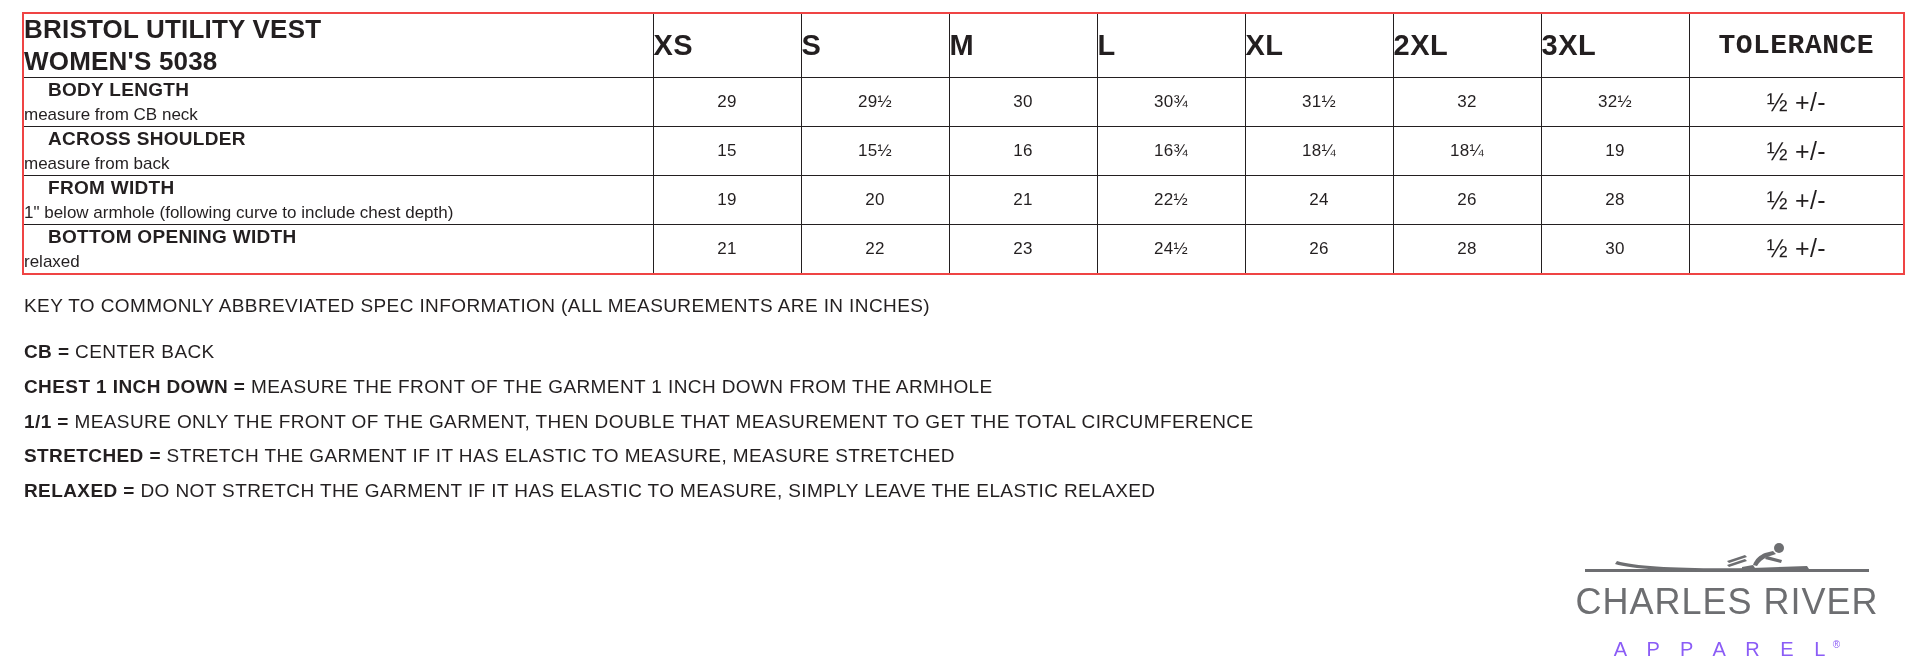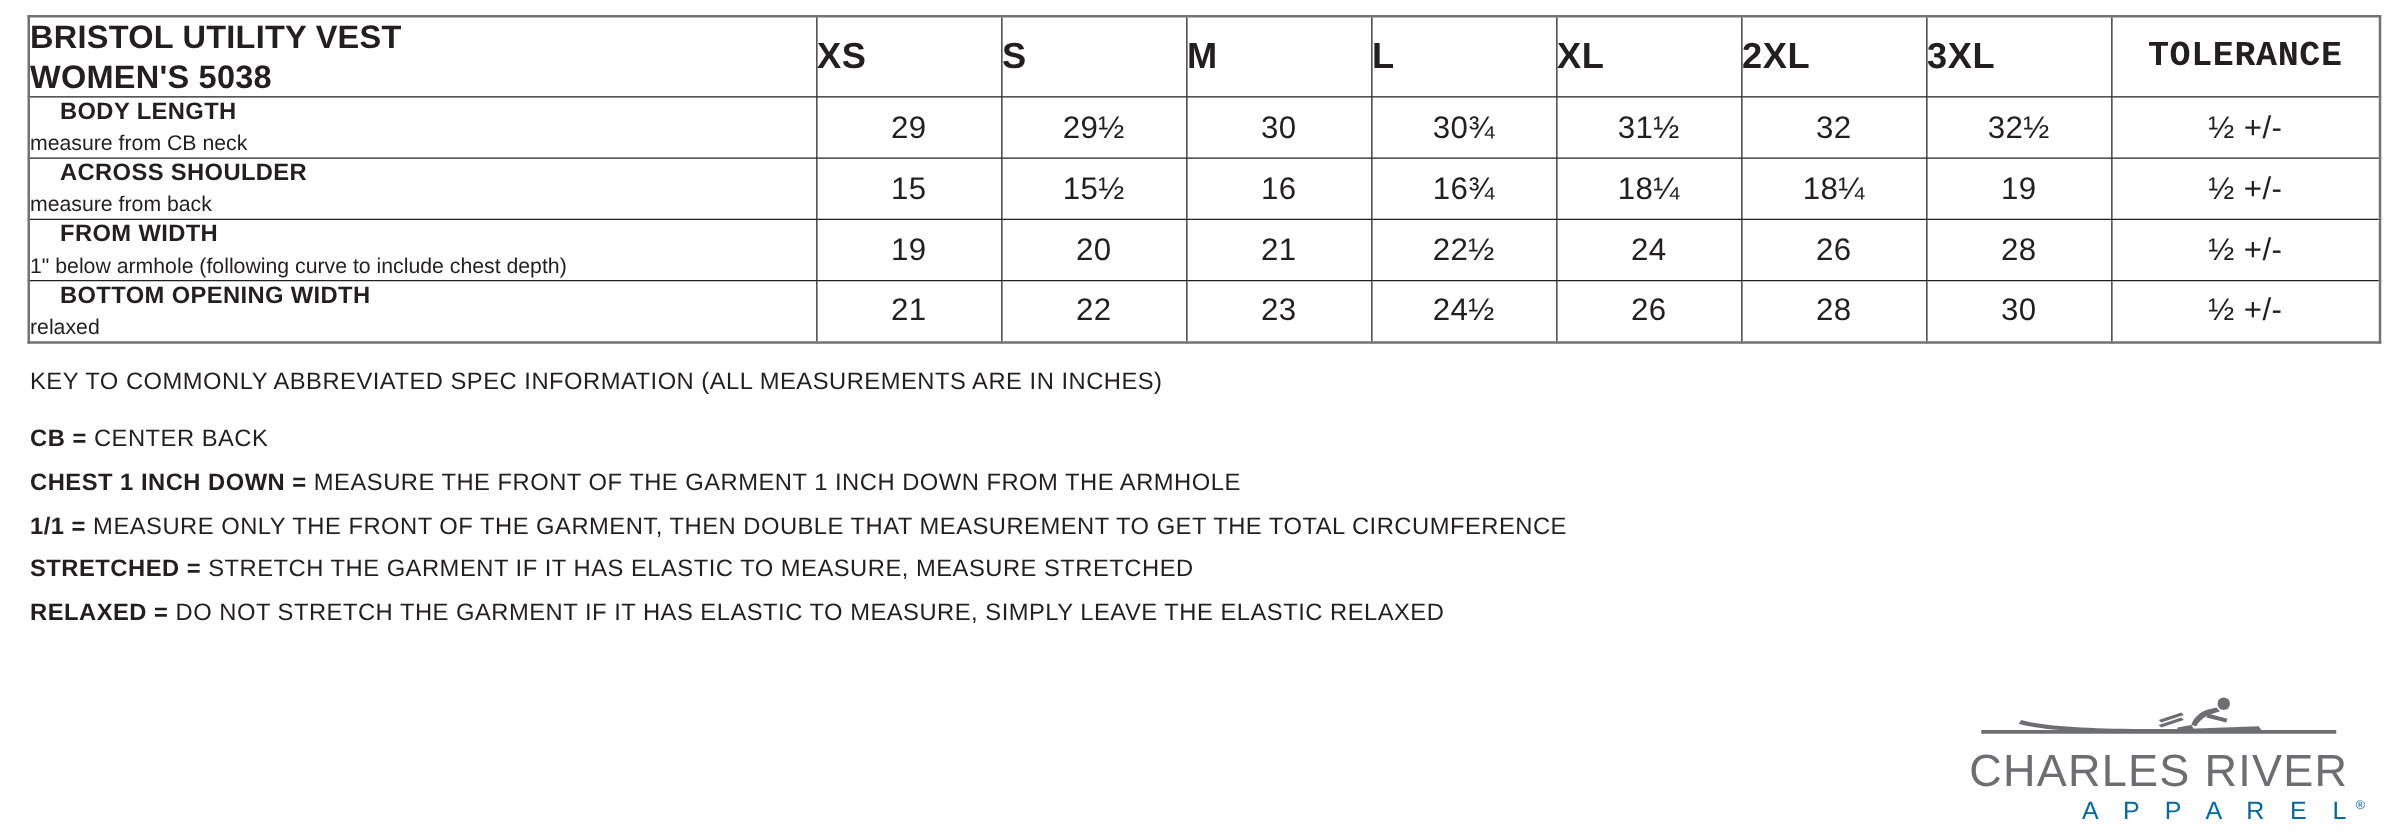--- a/index.html
+++ b/index.html
@@ -20,21 +20,21 @@
     height: 669px;
     box-sizing: border-box;
     padding: 12px 22px 0 22px;
   }
 
   
   table.spec {
     border-collapse: collapse;
     width: 1880px;
     table-layout: fixed;
-    border: 2px solid #737373;
+    border: 2px solid #ef4444;
   }
   table.spec td, table.spec th {
     border: 1px solid #231f20;
     padding: 0;
     vertical-align: middle;
   }
   
   col.c-label { width: 630px; }
   col.c-size  { width: 148px; }
   col.c-tol   { width: 215px; }
@@ -72,21 +72,21 @@
     padding-left: 24px;
   }
   .row-label .rl-note {
     font-size: 17px;
     font-weight: normal;
     line-height: 1.3;
     margin-top: 2px;
   }
   .val {
     text-align: center;
-    font-size: 25px;
+    font-size: 17px;
     font-weight: normal;
     letter-spacing: .3px;
   }
   .tol {
     text-align: center;
     font-size: 25px;
     letter-spacing: .3px;
   }
 
   
@@ -126,23 +126,22 @@
   }
   .logo .brand {
     font-size: 36px;
     letter-spacing: 1px;
     line-height: 1.05;
     color: #6d6e71;
   }
   .logo .sub {
     font-size: 20px;
     letter-spacing: 7.5px;
-    color: #0369a1;
-    margin-top: 2px;
-    text-align: right;
+    color: #8b5cf6;
+    margin-top: 17px;
   }
   .logo .sub sup {
     font-size: 10px;
     letter-spacing: 0;
     vertical-align: super;
   }
 </style>
 </head>
 <body>
 

